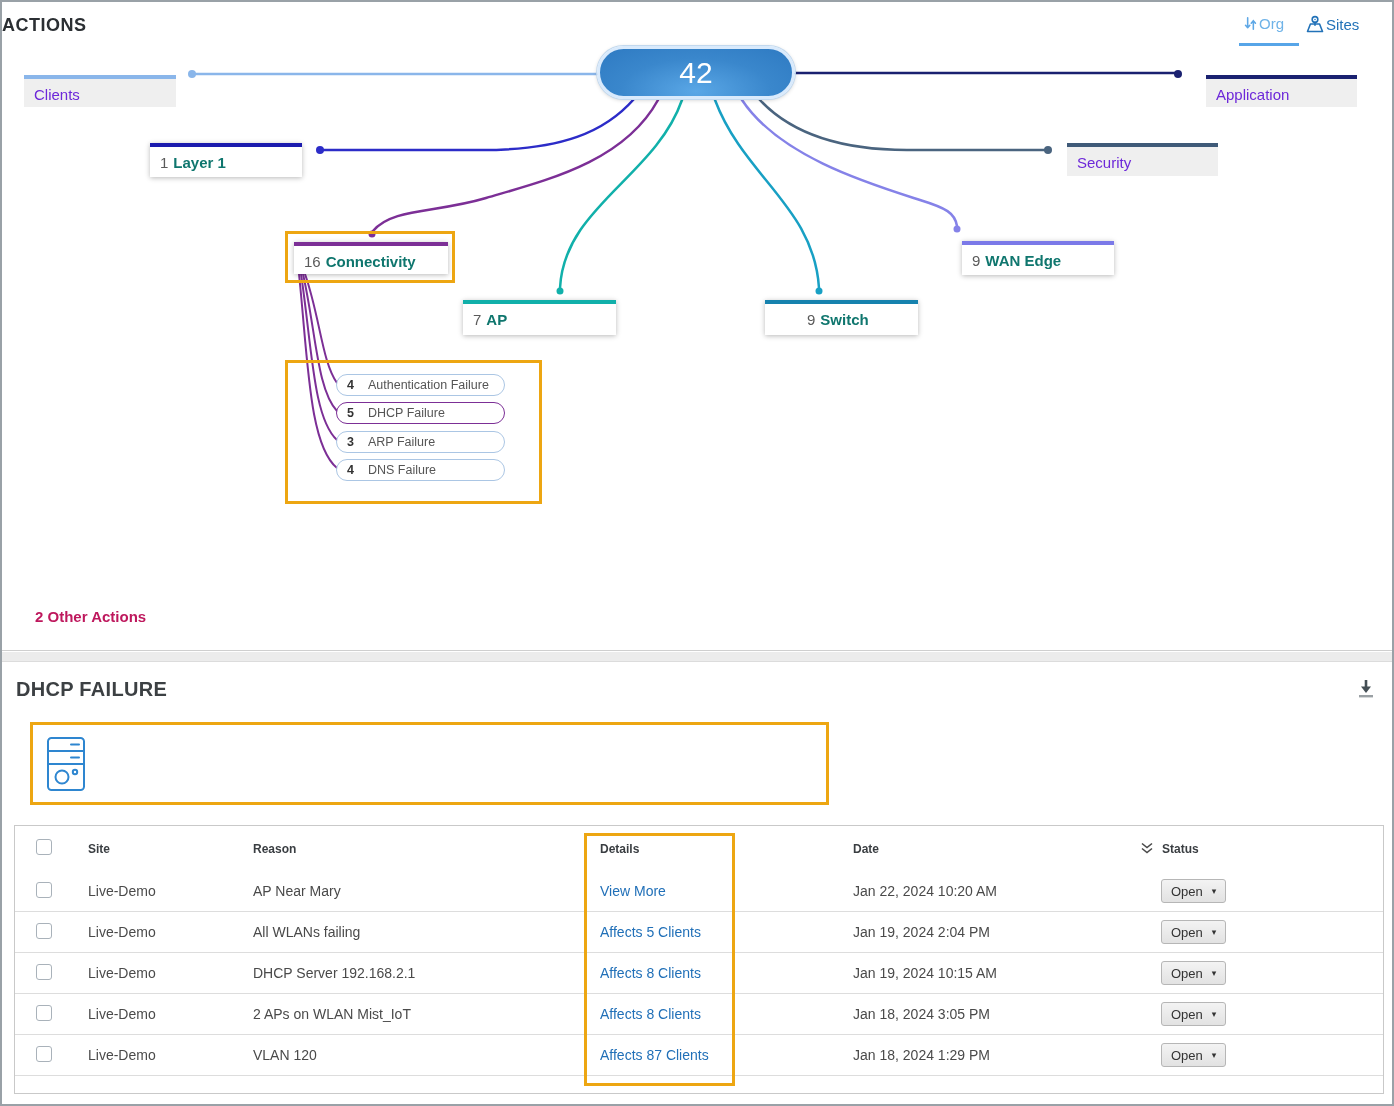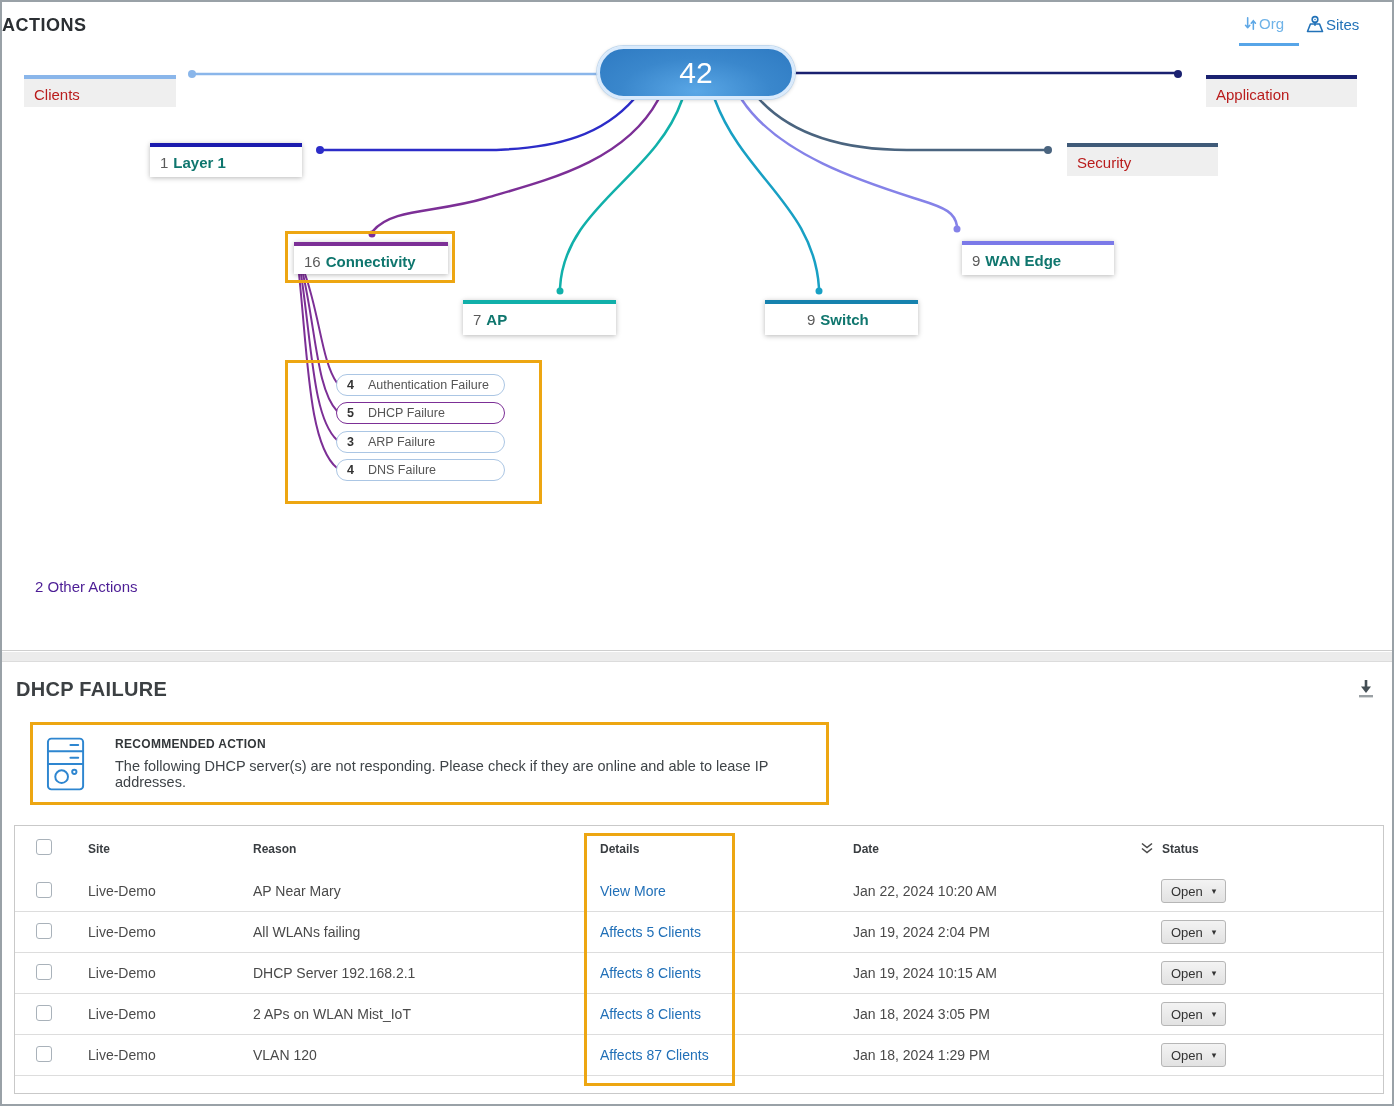--- a/index.html
+++ b/index.html
@@ -19,21 +19,21 @@
   .edges path { fill: none; stroke-width: 2.5; stroke-linecap: round; }
   .edges path.thin { stroke-width: 2; }
 
   .root-node { position: absolute; left: 595px; top: 44px; width: 198px; height: 53px; border-radius: 27px;
     background: radial-gradient(ellipse at 50% 90%, #5aa7e6 0%, #3a87cc 55%, #2e7ac2 100%);
     border: 3px solid #d9eafc; box-shadow: 0 0 0 1px #c2d9ef, 0 1px 4px rgba(0,0,0,.2);
     display: flex; align-items: center; justify-content: center; color: #fff; font-size: 30px; cursor: pointer; }
 
   .node { position: absolute; border-top: 4px solid #888; padding: 7px 0 0 10px; font-size: 15px; white-space: nowrap; cursor: pointer; }
   .node.gray { background: #efefef; }
-  .node.gray .label { color: #b91c1c; font-weight: 400; }
+  .node.gray .label { color: #6d28d9; font-weight: 400; }
   .node.white { background: #fff; box-shadow: 0 1px 5px rgba(0,0,0,.28); }
   .node .count { color: #5a5a5a; margin-right: 5px; }
   .node .label { color: #0f766e; font-weight: 700; }
 
   .n-clients { left: 22px; top: 73px; width: 152px; height: 32px; }
   .n-application { left: 1204px; top: 73px; width: 151px; height: 32px; }
   .n-layer1 { left: 148px; top: 141px; width: 152px; height: 34px; }
   .n-security { left: 1065px; top: 141px; width: 151px; height: 33px; }
   .n-connectivity { left: 292px; top: 240px; width: 154px; height: 32px; }
   .n-ap { left: 461px; top: 298px; width: 153px; height: 35px; }
@@ -42,21 +42,21 @@
 
   .pill { position: absolute; left: 334px; width: 169px; height: 22px; background: #fff; border: 1.5px solid #abc6e4;
     border-radius: 12px; display: flex; align-items: center; font-size: 12.5px; cursor: pointer; }
   .pill .pcount { font-weight: 700; color: #333; margin-left: 10px; width: 13px; }
   .pill .plabel { color: #555; margin-left: 8px; white-space: nowrap; }
 
   .hl { position: absolute; border: 3px solid #eda612; pointer-events: none; }
   .hl-connectivity { left: 283px; top: 229px; width: 170px; height: 52px; }
   .hl-pills { left: 283px; top: 358px; width: 257px; height: 144px; }
 
-  .other-actions { position: absolute; left: 33px; top: 576px; font-size: 15px; font-weight: 400; color: #4c1d95; cursor: pointer; }
+  .other-actions { position: absolute; left: 33px; top: 606px; font-size: 15px; font-weight: 700; color: #be185d; cursor: pointer; }
 
   
   .band { position: absolute; top: 650px; left: 0; width: 100%; height: 10px; background: #ececec; border-bottom: 1px solid #dcdcdc; }
 
   
   .detail-panel { position: absolute; top: 660px; left: 0; right: 0; bottom: 0; background: #fff; }
   .detail-title { position: absolute; left: 14px; top: 16px; margin: 0; font-size: 20px; font-weight: 700; color: #3c4043; letter-spacing: .3px; }
   .download-btn { position: absolute; left: 1352px; top: 15px; width: 26px; height: 26px; cursor: pointer; }
 
   .rec-box { position: absolute; left: 28px; top: 60px; width: 799px; height: 83px; border: 3px solid #eda612;
@@ -205,24 +205,20 @@
     <div class="rec-box" style="border-color: rgb(237, 166, 18);">
       <svg width="42" height="56" viewBox="0 0 42 56" fill="none" stroke="#2e86d0" stroke-width="2" stroke-linecap="round">
         <rect x="2" y="2" width="36" height="52" rx="3.5"></rect>
         <line x1="2" y1="15" x2="38" y2="15"></line>
         <line x1="2" y1="28" x2="38" y2="28"></line>
         <line x1="25" y1="8.5" x2="33" y2="8.5"></line>
         <line x1="25" y1="21.5" x2="33" y2="21.5"></line>
         <circle cx="16" cy="41" r="6.5"></circle>
         <circle cx="29" cy="36" r="2.2"></circle>
       </svg>
-      <div class="rec-text">
-        <div class="rec-heading">RECOMMENDED ACTION</div>
-        <div class="rec-desc">The following DHCP server(s) are not responding. Please check if they are online and able to lease IP addresses.</div>
-      </div>
     </div>
 
     <div class="table">
       <div class="trow head">
         <div><input type="checkbox" class="cb" style=""></div>
         <div>Site</div>
         <div>Reason</div>
         <div>Details</div>
         <div>Date</div>
         <div class="status-head">

